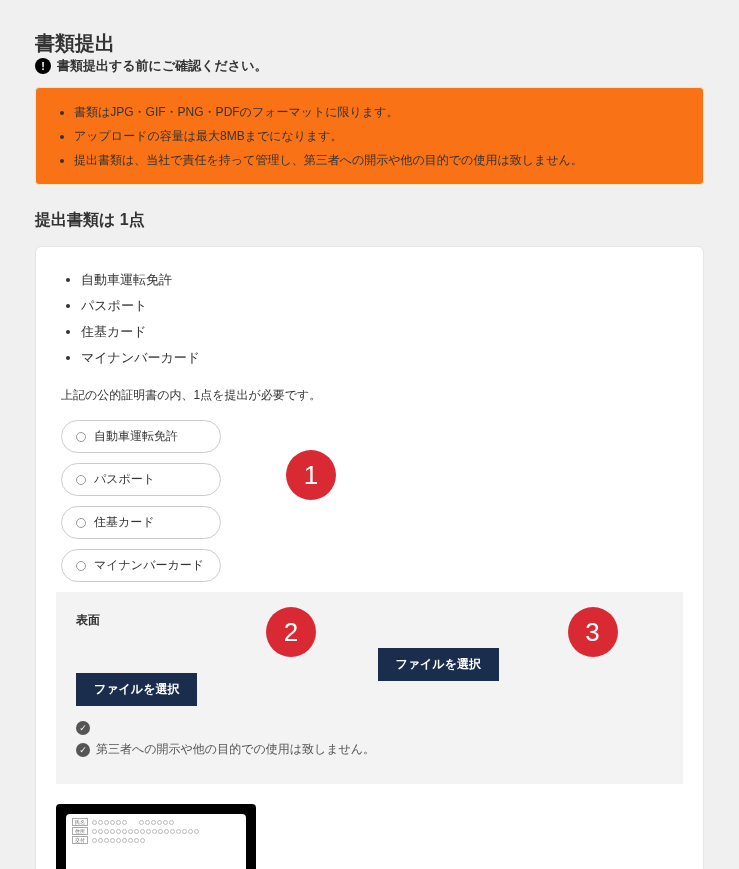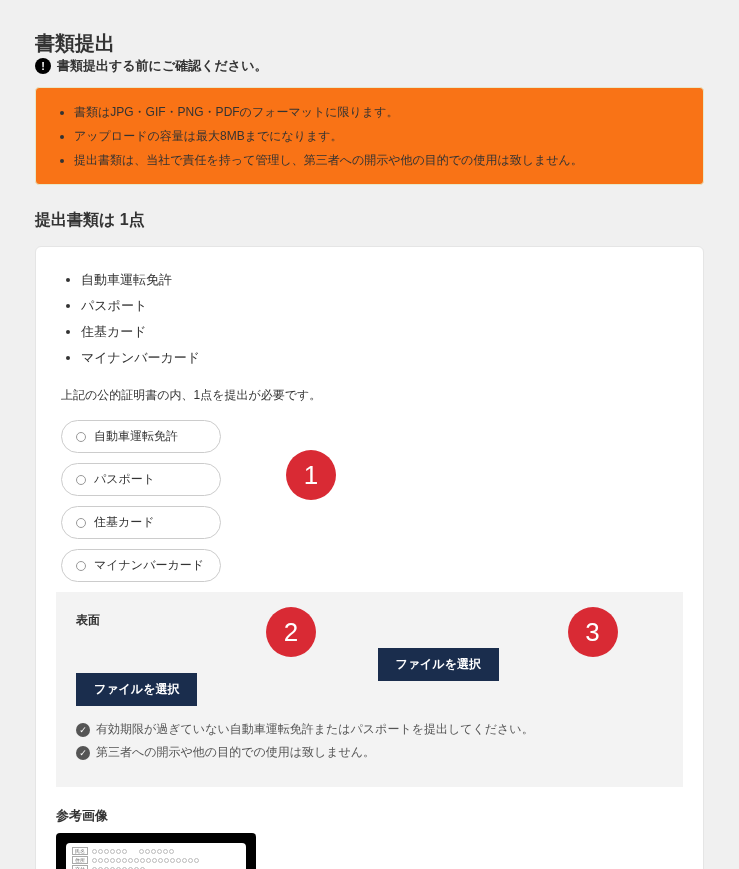--- a/index.html
+++ b/index.html
@@ -276,29 +276,27 @@
           <div class="badge badge-2">2</div>
         </div>
         <div class="upload-col">
           <button class="file-btn">ファイルを選択</button>
           <div class="badge badge-3">3</div>
         </div>
       </div>
 
       <div class="check-note">
         <span class="check-icon">✓</span>
-        <span>有効期限が過ぎていない自動車運転免許またはパスポートを提出してください。</span>
       </div>
       <div class="check-note">
         <span class="check-icon">✓</span>
         <span>第三者への開示や他の目的での使用は致しません。</span>
       </div>
     </div>
 
-    <div class="ref-title">参考画像</div>
 
     <div class="license-card">
       <div class="license-inner">
         <div class="lic-row">
           <span class="lic-label">氏名</span>
           <span class="lic-circles">
               <span class="lic-circle"></span>
               <span class="lic-circle"></span>
               <span class="lic-circle"></span>
               <span class="lic-circle"></span>

